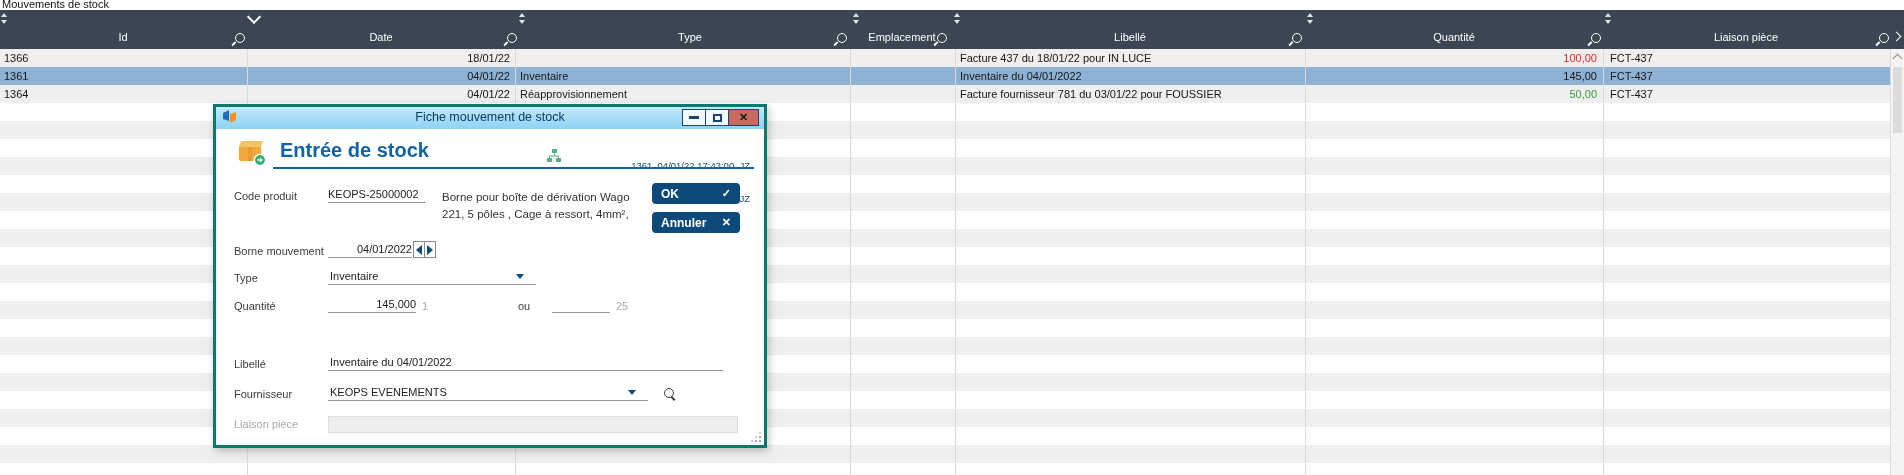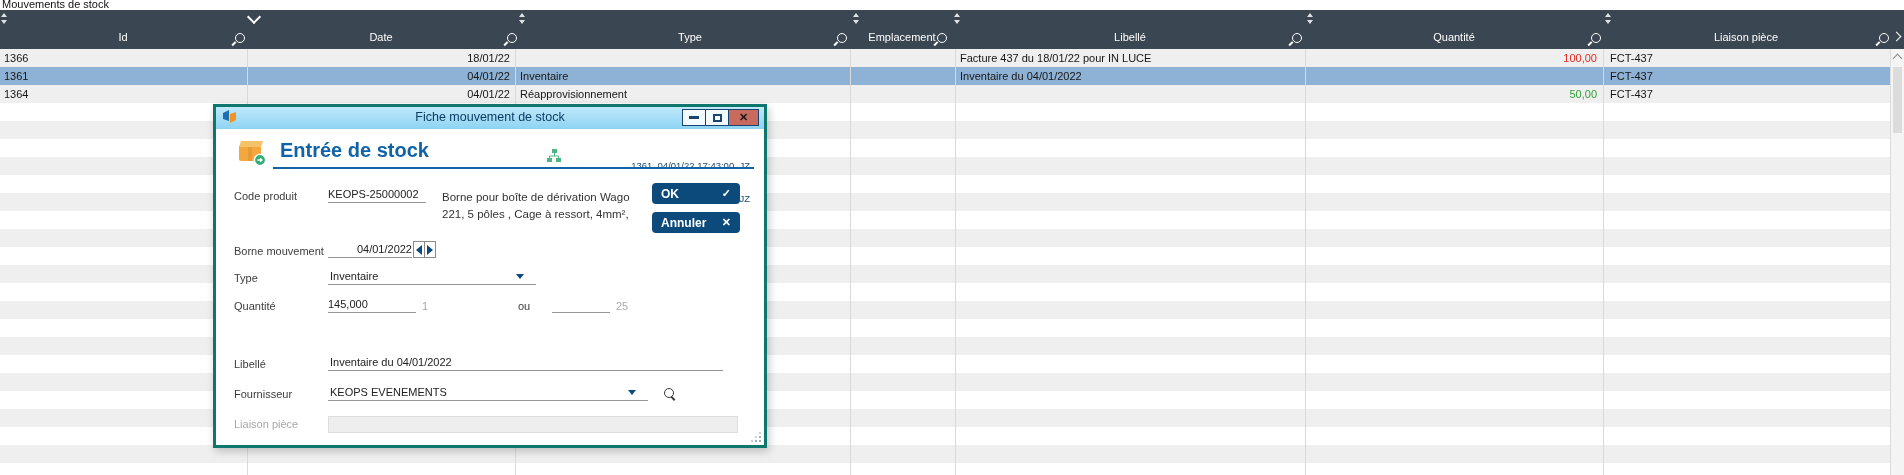--- a/index.html
+++ b/index.html
@@ -108,27 +108,29 @@
         <div class="cell" style="left: 960px; width: 338px;">Facture 437 du 18/01/22 pour IN LUCE</div>
         <div class="cell r qred" style="left: 1311px; width: 286px;">100,00</div>
         <div class="cell" style="left: 1610px; width: 274px;">FCT-437</div>
       </div>
       <div class="row sel" style="top: 67px;">
         <div class="cell" style="left: 4px; width: 235px;">1361</div>
         <div class="cell r" style="left: 251px; width: 259px;">04/01/22</div>
         <div class="cell" style="left: 520px; width: 322px;">Inventaire</div>
         <div class="cell" style="left: 858px; width: 91px;"></div>
         <div class="cell" style="left: 960px; width: 338px;">Inventaire du 04/01/2022</div>
+        <div class="cell r" style="left: 1311px; width: 286px;">145,00</div>
         <div class="cell" style="left: 1610px; width: 274px;">FCT-437</div>
       </div>
       <div class="row grey" style="top: 85px;">
         <div class="cell" style="left: 4px; width: 235px;">1364</div>
         <div class="cell r" style="left: 251px; width: 259px;">04/01/22</div>
         <div class="cell" style="left: 520px; width: 322px;">Réapprovisionnement</div>
         <div class="cell" style="left: 858px; width: 91px;"></div>
+        <div class="cell" style="left: 960px; width: 338px;">Facture fournisseur 781 du 03/01/22 pour FOUSSIER</div>
         <div class="cell r qgreen" style="left: 1311px; width: 286px;">50,00</div>
         <div class="cell" style="left: 1610px; width: 274px;">FCT-437</div>
       </div>
       <div class="row" style="top: 103px;"></div>
       <div class="row grey" style="top: 121px;"></div>
       <div class="row" style="top: 139px;"></div>
       <div class="row grey" style="top: 157px;"></div>
       <div class="row" style="top: 175px;"></div>
       <div class="row grey" style="top: 193px;"></div>
       <div class="row" style="top: 211px;"></div>
@@ -230,21 +232,21 @@
       <span class="step">
           <i class="tri-r"></i>
         </span>
     </div>
 
     <div class="dlabel" style="top:165px;">Type</div>
     <div class="dval" style="left:112px;top:162px;width:206px;padding-left:2px;">Inventaire</div>
     <span class="caret" style="left:300px;top:167px;"></span>
 
     <div class="dlabel" style="top:193px;">Quantité</div>
-    <div class="dval" style="left:112px;top:190px;width:88px;text-align:left;">145,000</div>
+    <div class="dval" style="left:112px;top:190px;width:88px;text-align:right;">145,000</div>
     <span class="hint" style="left:206px;top:193px;">1</span>
     <span class="dlabel" style="left:302px;top:193px;">ou</span>
     <div class="dval" style="left:336px;top:190px;width:58px;"></div>
     <span class="hint" style="left:400px;top:193px;">25</span>
 
     <div class="dlabel" style="top:251px;">Libellé</div>
     <div class="dval" style="left:112px;top:248px;width:393px;padding-left:2px;">Inventaire du 04/01/2022</div>
 
     <div class="dlabel" style="top:281px;">Fournisseur</div>
     <div class="dval" style="left:112px;top:278px;width:318px;padding-left:2px;">KEOPS EVENEMENTS</div>

